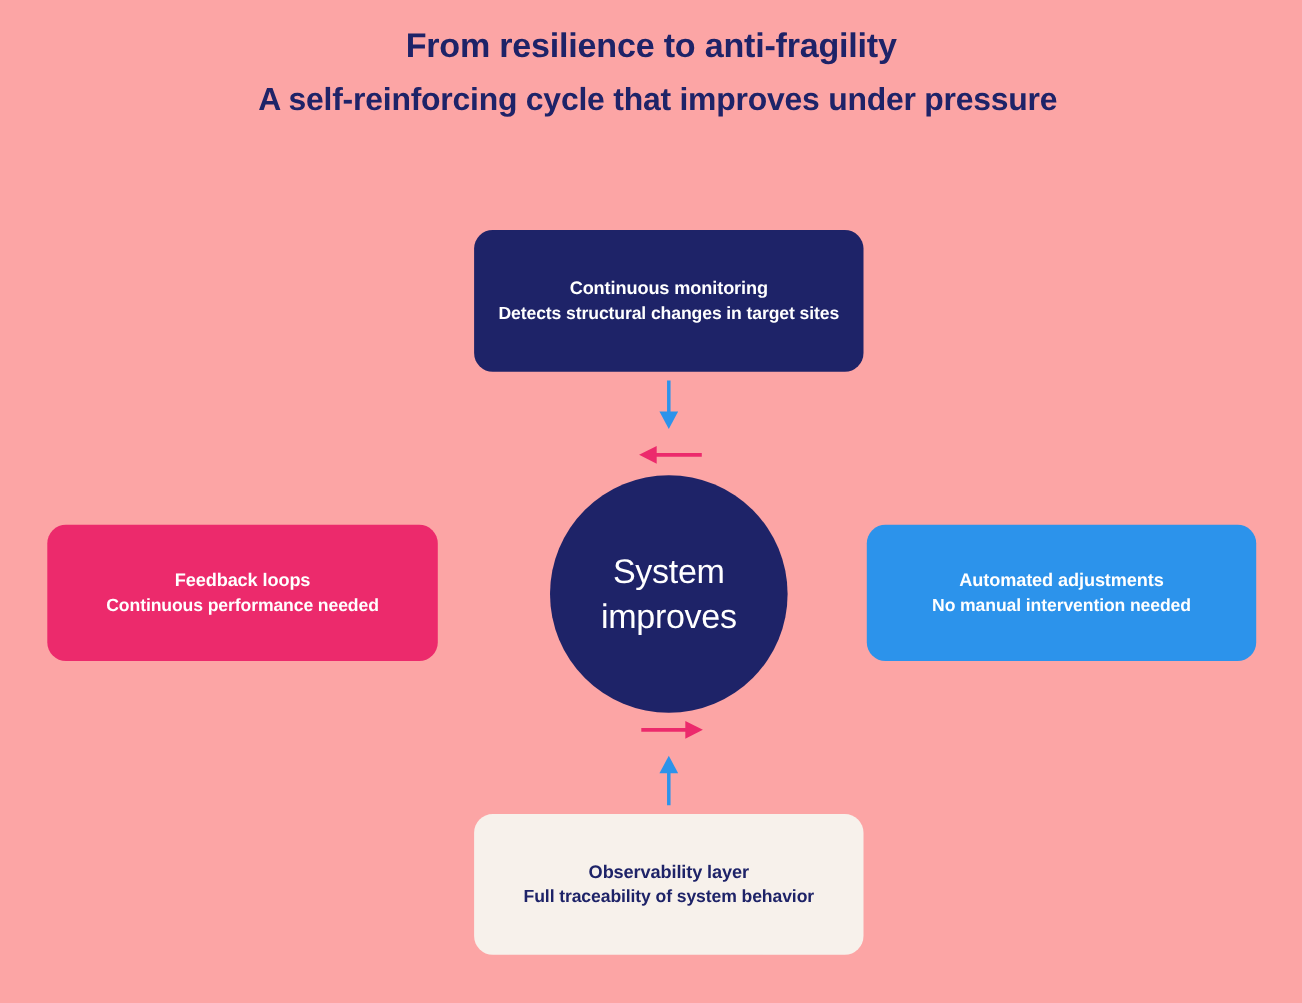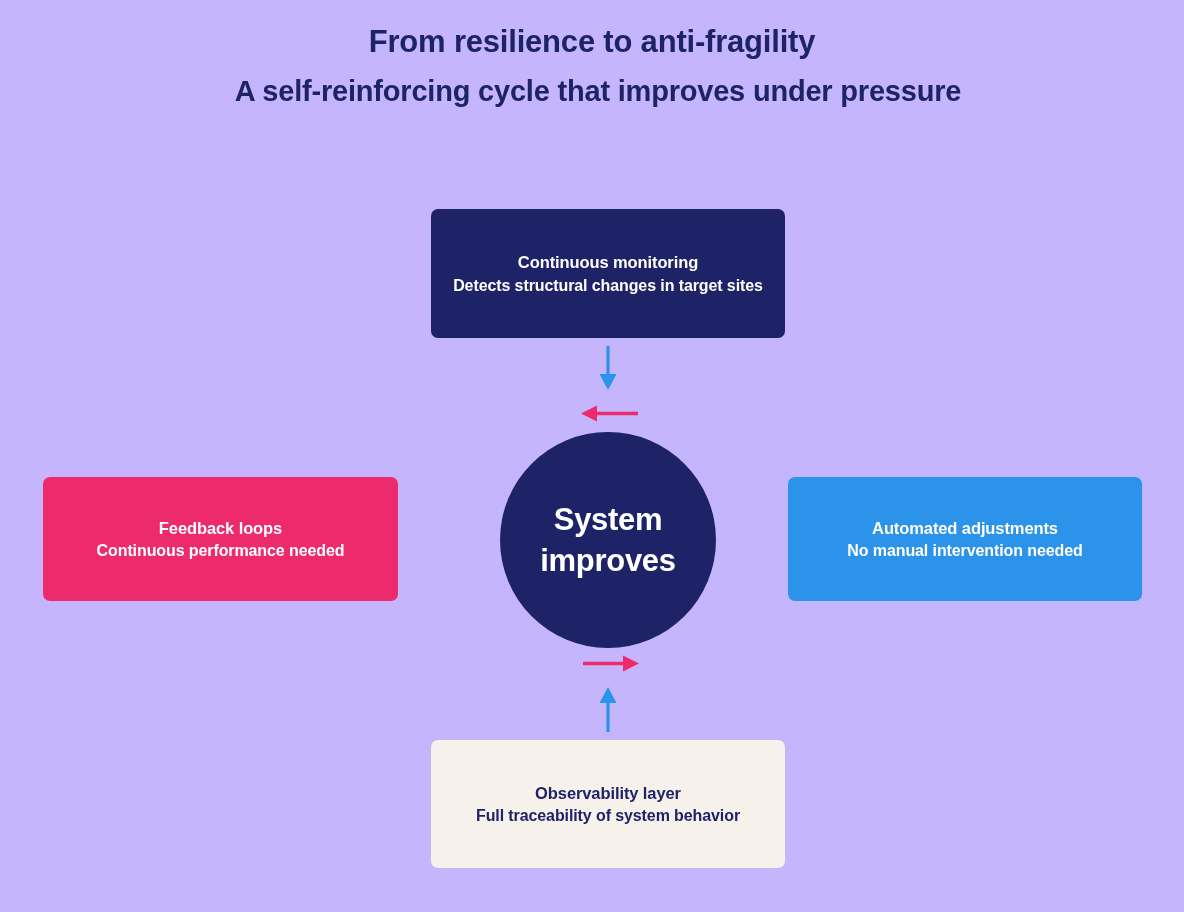--- a/index.html
+++ b/index.html
@@ -12,21 +12,21 @@
     width: 1184px;
     height: 912px;
     overflow: hidden;
     font-family: "Liberation Sans", sans-serif;
     -webkit-font-smoothing: antialiased;
   }
   #canvas {
     position: relative;
     width: 1184px;
     height: 912px;
-    background: #c4b5fd;
+    background: #fca5a5;
   }
 
   
   .header {
     position: absolute;
     left: 0;
     top: 24px;
     width: 1184px;
     text-align: center;
   }
@@ -44,21 +44,21 @@
     color: #1e2368;
     letter-spacing: -0.2px;
     line-height: 1.2;
     margin: 14px 0 0 0;
     padding-left: 12px;
   }
 
   
   .node {
     position: absolute;
-    border-radius: 7px;
+    border-radius: 17px;
     display: flex;
     flex-direction: column;
     align-items: center;
     justify-content: center;
     box-sizing: border-box;
     padding: 6px 18px;
     text-align: center;
   }
   .node-title {
     font-size: 16.5px;
@@ -111,21 +111,21 @@
     border-radius: 50%;
     background: #1e2368;
     color: #ffffff;
     display: flex;
     align-items: center;
     justify-content: center;
     text-align: center;
   }
   #center-circle .circle-label {
     font-size: 31px;
-    font-weight: bold;
+    font-weight: normal;
     line-height: 1.33;
     letter-spacing: -0.3px;
     padding: 0 18px;
   }
 
   
   .connector {
     position: absolute;
   }
   #arrow-top-down   { left: 588px; top: 344px; }

